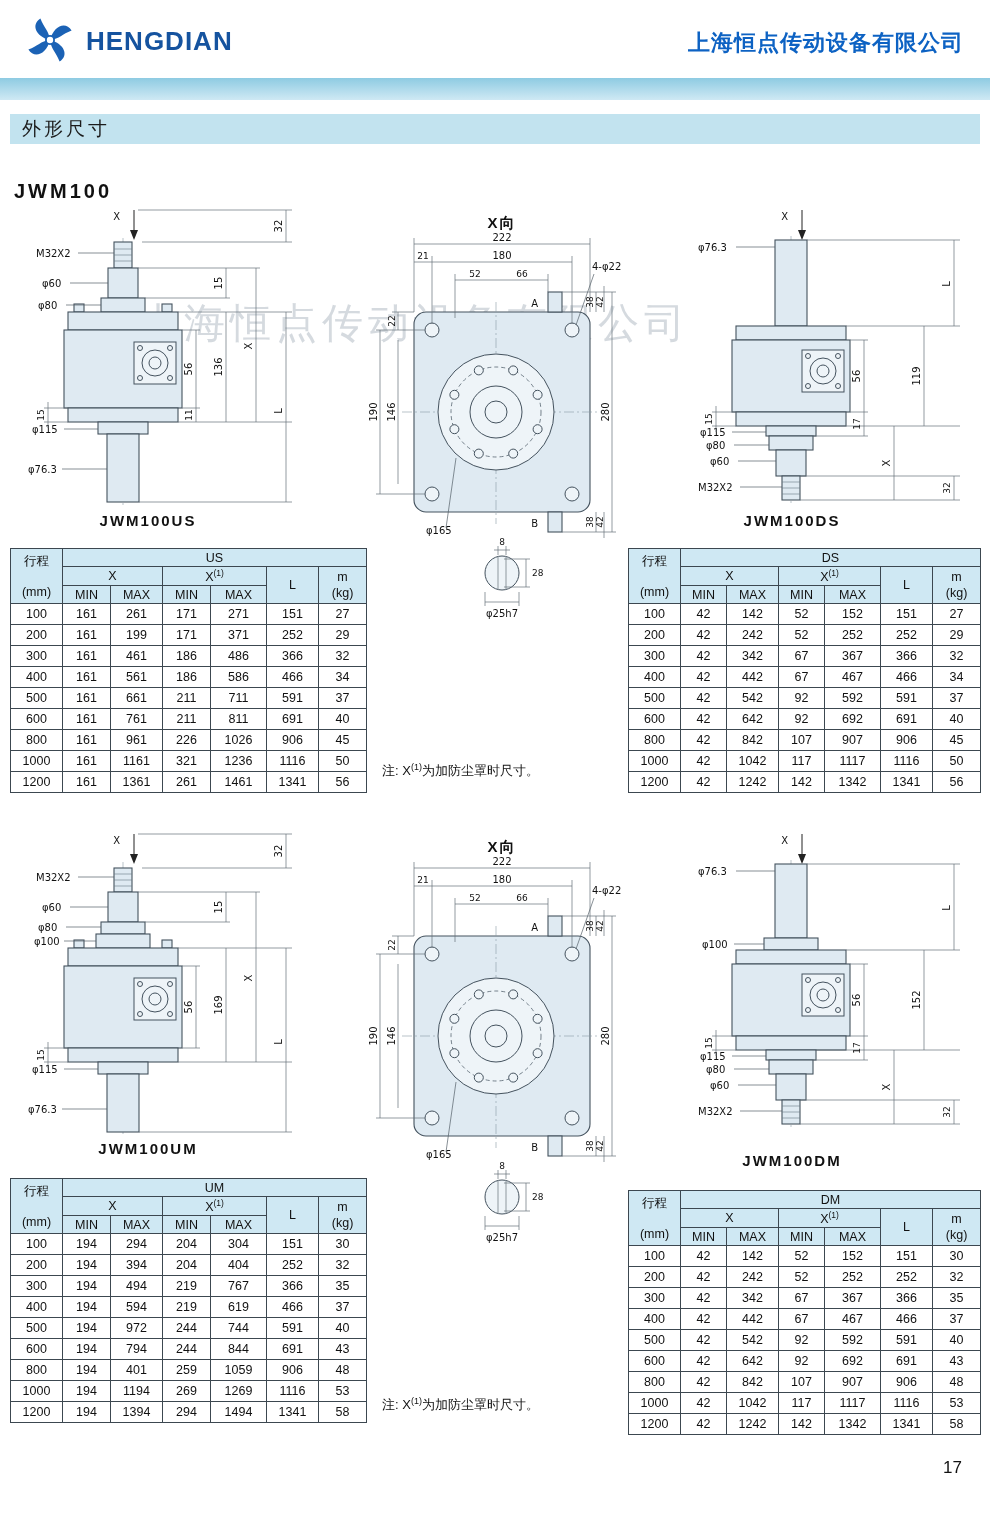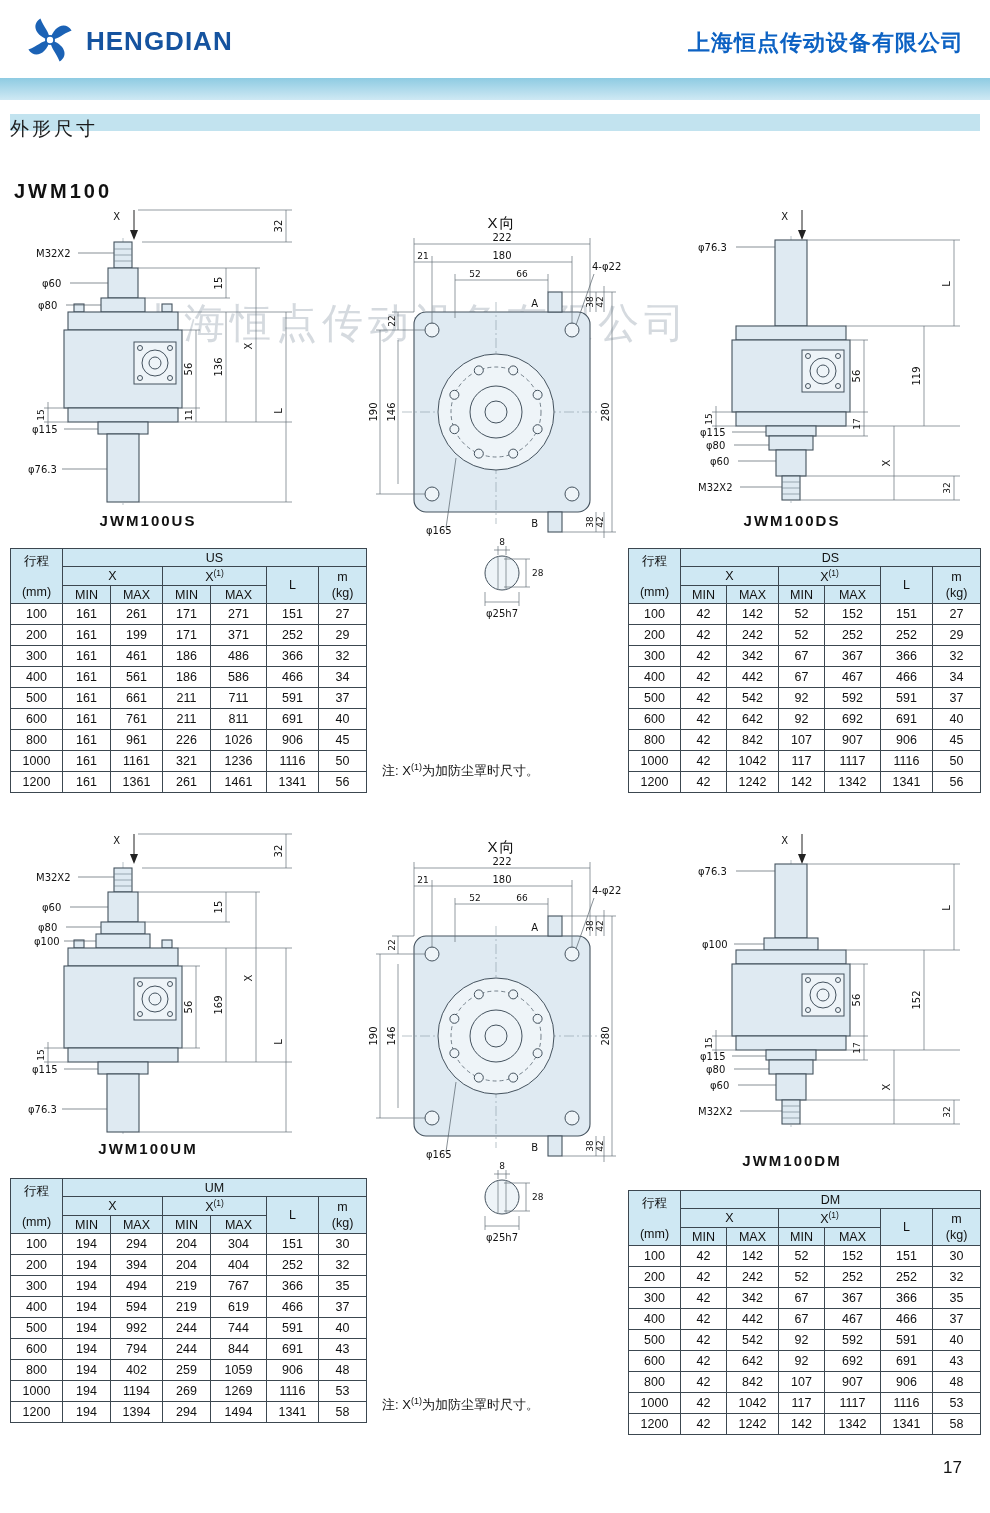--- a/index.html
+++ b/index.html
@@ -2,24 +2,24 @@
 <html><head>
 <meta charset="utf-8">
 <style>
   *{margin:0;padding:0;box-sizing:border-box}
   body{font-family:"Liberation Sans","DejaVu Sans",sans-serif;background:#fff}
   .page{position:relative;width:990px;height:1513px;background:#fff;overflow:hidden;color:#111}
   .abs{position:absolute}
   .brand-text{position:absolute;left:86px;top:26px;font-size:26px;font-weight:bold;color:#15539f;letter-spacing:1px}
   .company-text{position:absolute;right:26px;top:28px;font-size:22px;font-weight:bold;color:#0d62c3;letter-spacing:1px}
   .cyan-bar{position:absolute;left:0;right:0;top:78px;height:22px;background:linear-gradient(180deg,#8ecbe2,#cfe9f4)}
-  .section-bar{position:absolute;left:10px;right:10px;top:114px;height:17px;background:#c2e3ef;font-size:19px;line-height:30px;padding-left:0;letter-spacing:3px;color:#1b1b1b}
+  .section-bar{position:absolute;left:10px;right:10px;top:114px;height:30px;background:#c2e3ef;font-size:19px;line-height:30px;padding-left:12px;letter-spacing:3px;color:#1b1b1b}
   .model-label{position:absolute;left:14px;top:180px;font-size:20px;font-weight:600;letter-spacing:3px}
   .caption{position:absolute;width:200px;text-align:center;font-size:15px;font-weight:600;letter-spacing:2px;color:#111}
-  .front-caption{position:absolute;left:0;top:-14px;width:300px;text-align:center;font-size:15px;font-weight:400;letter-spacing:2px}
+  .front-caption{position:absolute;left:0;top:-14px;width:300px;text-align:center;font-size:15px;font-weight:700;letter-spacing:2px}
   .watermark{position:absolute;left:138px;top:296px;font-size:41px;letter-spacing:5px;color:rgba(125,140,155,.32);white-space:nowrap;pointer-events:none}
   .note{position:absolute;font-size:13px;color:#111}
   .note sup{font-size:9px}
   .page-num{position:absolute;right:28px;top:1458px;font-size:17px}
   svg.drw{position:absolute;overflow:visible}
   svg text{font-family:"DejaVu Sans","Liberation Sans",sans-serif}
   .part{fill:#dfeaf2;stroke:#44525e;stroke-width:1.1}
   .part2{fill:#eef4f8;stroke:#44525e;stroke-width:1}
   .dim{stroke:#667079;stroke-width:.7}
   .lead{stroke:#556069;stroke-width:.7;fill:none}
@@ -743,39 +743,39 @@
           <td>194</td>
           <td>594</td>
           <td>219</td>
           <td>619</td>
           <td>466</td>
           <td>37</td>
         </tr>
         <tr>
           <td>500</td>
           <td>194</td>
-          <td>992</td>
+          <td>972</td>
           <td>244</td>
           <td>744</td>
           <td>591</td>
           <td>40</td>
         </tr>
         <tr>
           <td>600</td>
           <td>194</td>
           <td>794</td>
           <td>244</td>
           <td>844</td>
           <td>691</td>
           <td>43</td>
         </tr>
         <tr>
           <td>800</td>
           <td>194</td>
-          <td>402</td>
+          <td>401</td>
           <td>259</td>
           <td>1059</td>
           <td>906</td>
           <td>48</td>
         </tr>
         <tr>
           <td>1000</td>
           <td>194</td>
           <td>1194</td>
           <td>269</td>

